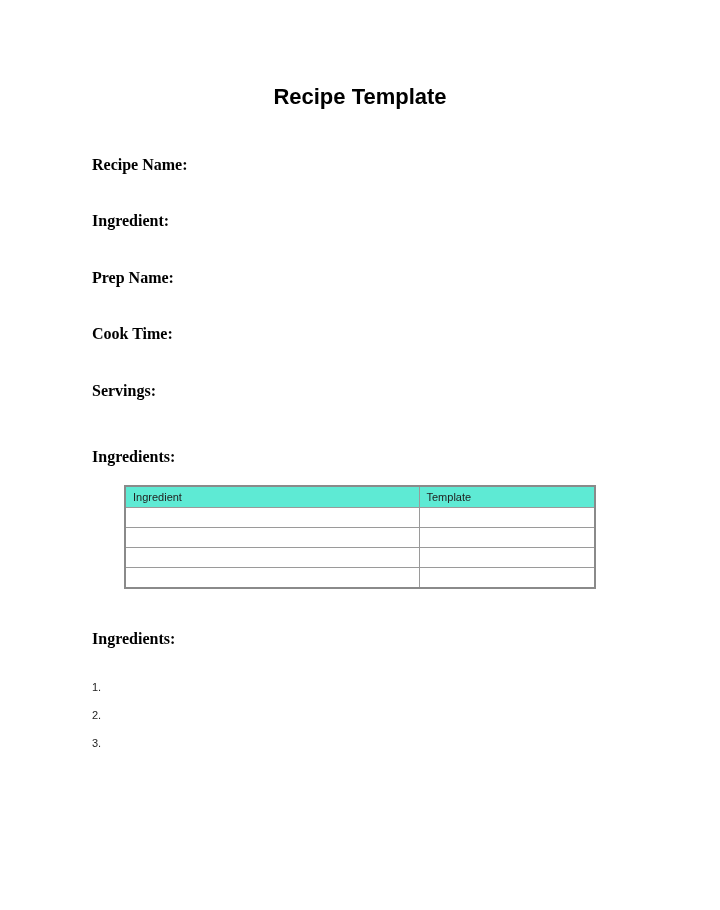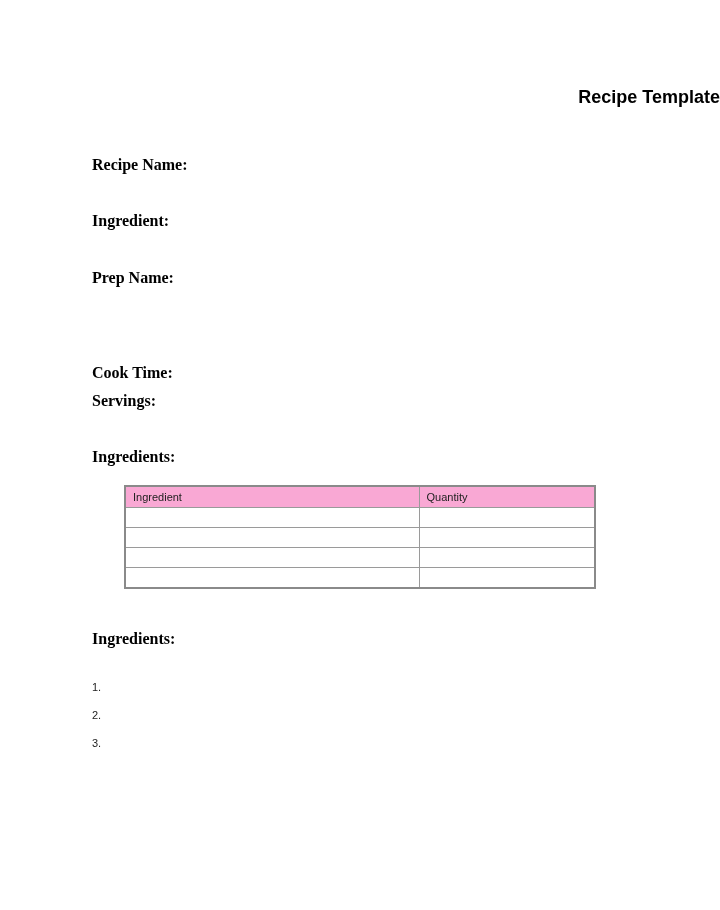--- a/index.html
+++ b/index.html
@@ -19,22 +19,22 @@
       position: absolute;
       left: 0; top: 0;
       width: 720px; height: 910px;
       background: #ffffff;
     }
     .title {
       position: absolute;
       top: 85px;
       left: 0;
       width: 720px;
-      text-align: right;
-      font-size: 18px;
+      text-align: center;
+      font-size: 22px;
       font-weight: bold;
       line-height: 24px;
     }
     .field-label {
       position: absolute;
       left: 92px;
       font-size: 16px;
       font-weight: bold;
       line-height: 20px;
       font-family: Liberation Serif, serif;
@@ -51,21 +51,21 @@
     .ingredients-table th,
     .ingredients-table td {
       border: 1px solid #9a9a9a;
       height: 19px;
       padding: 0 0 0 7px;
       text-align: left;
       font-weight: normal;
       vertical-align: middle;
     }
     .ingredients-table th {
-      background: #f9a8d4;
+      background: #5eead4;
       height: 20px;
       color: #222222;
     }
     .ingredients-table col.c1 { width: 294px; }
     .ingredients-table col.c2 { width: 176px; }
     .step {
       position: absolute;
       left: 92px;
       font-size: 11px;
       line-height: 14px;
@@ -75,33 +75,33 @@
 </head>
 <body>
 
 <div class="page">
 
   <div class="title">Recipe Template</div>
 
   <div class="field-label" style="top:155px;">Recipe Name:</div>
   <div class="field-label" style="top:211px;">Ingredient:</div>
   <div class="field-label" style="top:268px;">Prep Name:</div>
-  <div class="field-label" style="top:324px;margin-top:39px;">Cook Time:</div>
-  <div class="field-label" style="top:381px;margin-top:10px;">Servings:</div>
+  <div class="field-label" style="top:324px;">Cook Time:</div>
+  <div class="field-label" style="top:381px;">Servings:</div>
   <div class="field-label" style="top:447px;text-align:center;">Ingredients:</div>
 
   <table class="ingredients-table">
     <colgroup>
         <col class="c1">
         <col class="c2">
       </colgroup>
     <thead>
       <tr>
         <th>Ingredient</th>
-        <th>Quantity</th>
+        <th>Template</th>
       </tr>
     </thead>
     <tbody>
       <tr>
         <td></td>
         <td></td>
       </tr>
       <tr>
         <td></td>
         <td></td>

